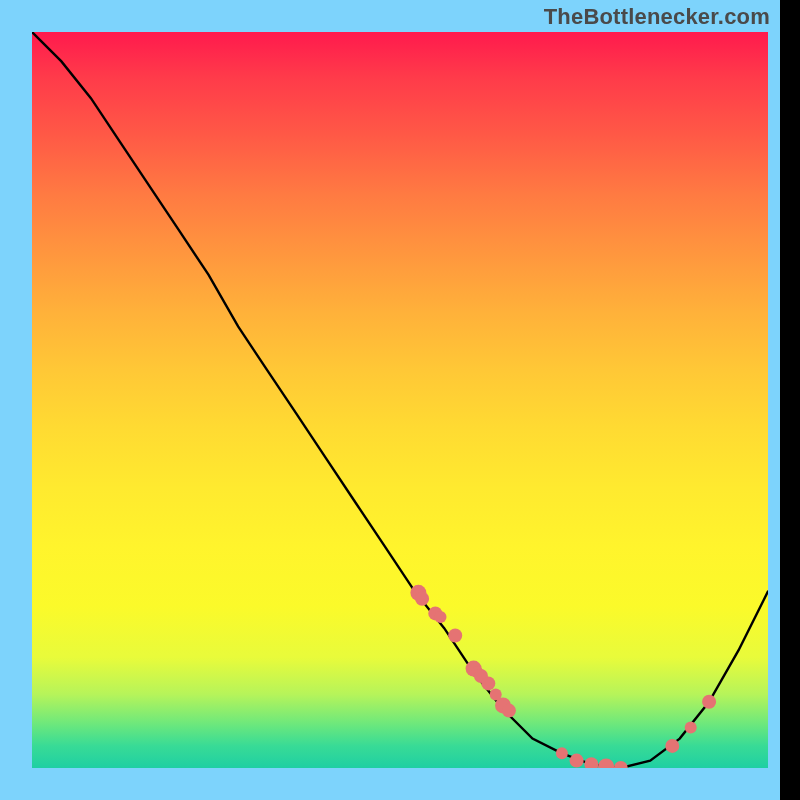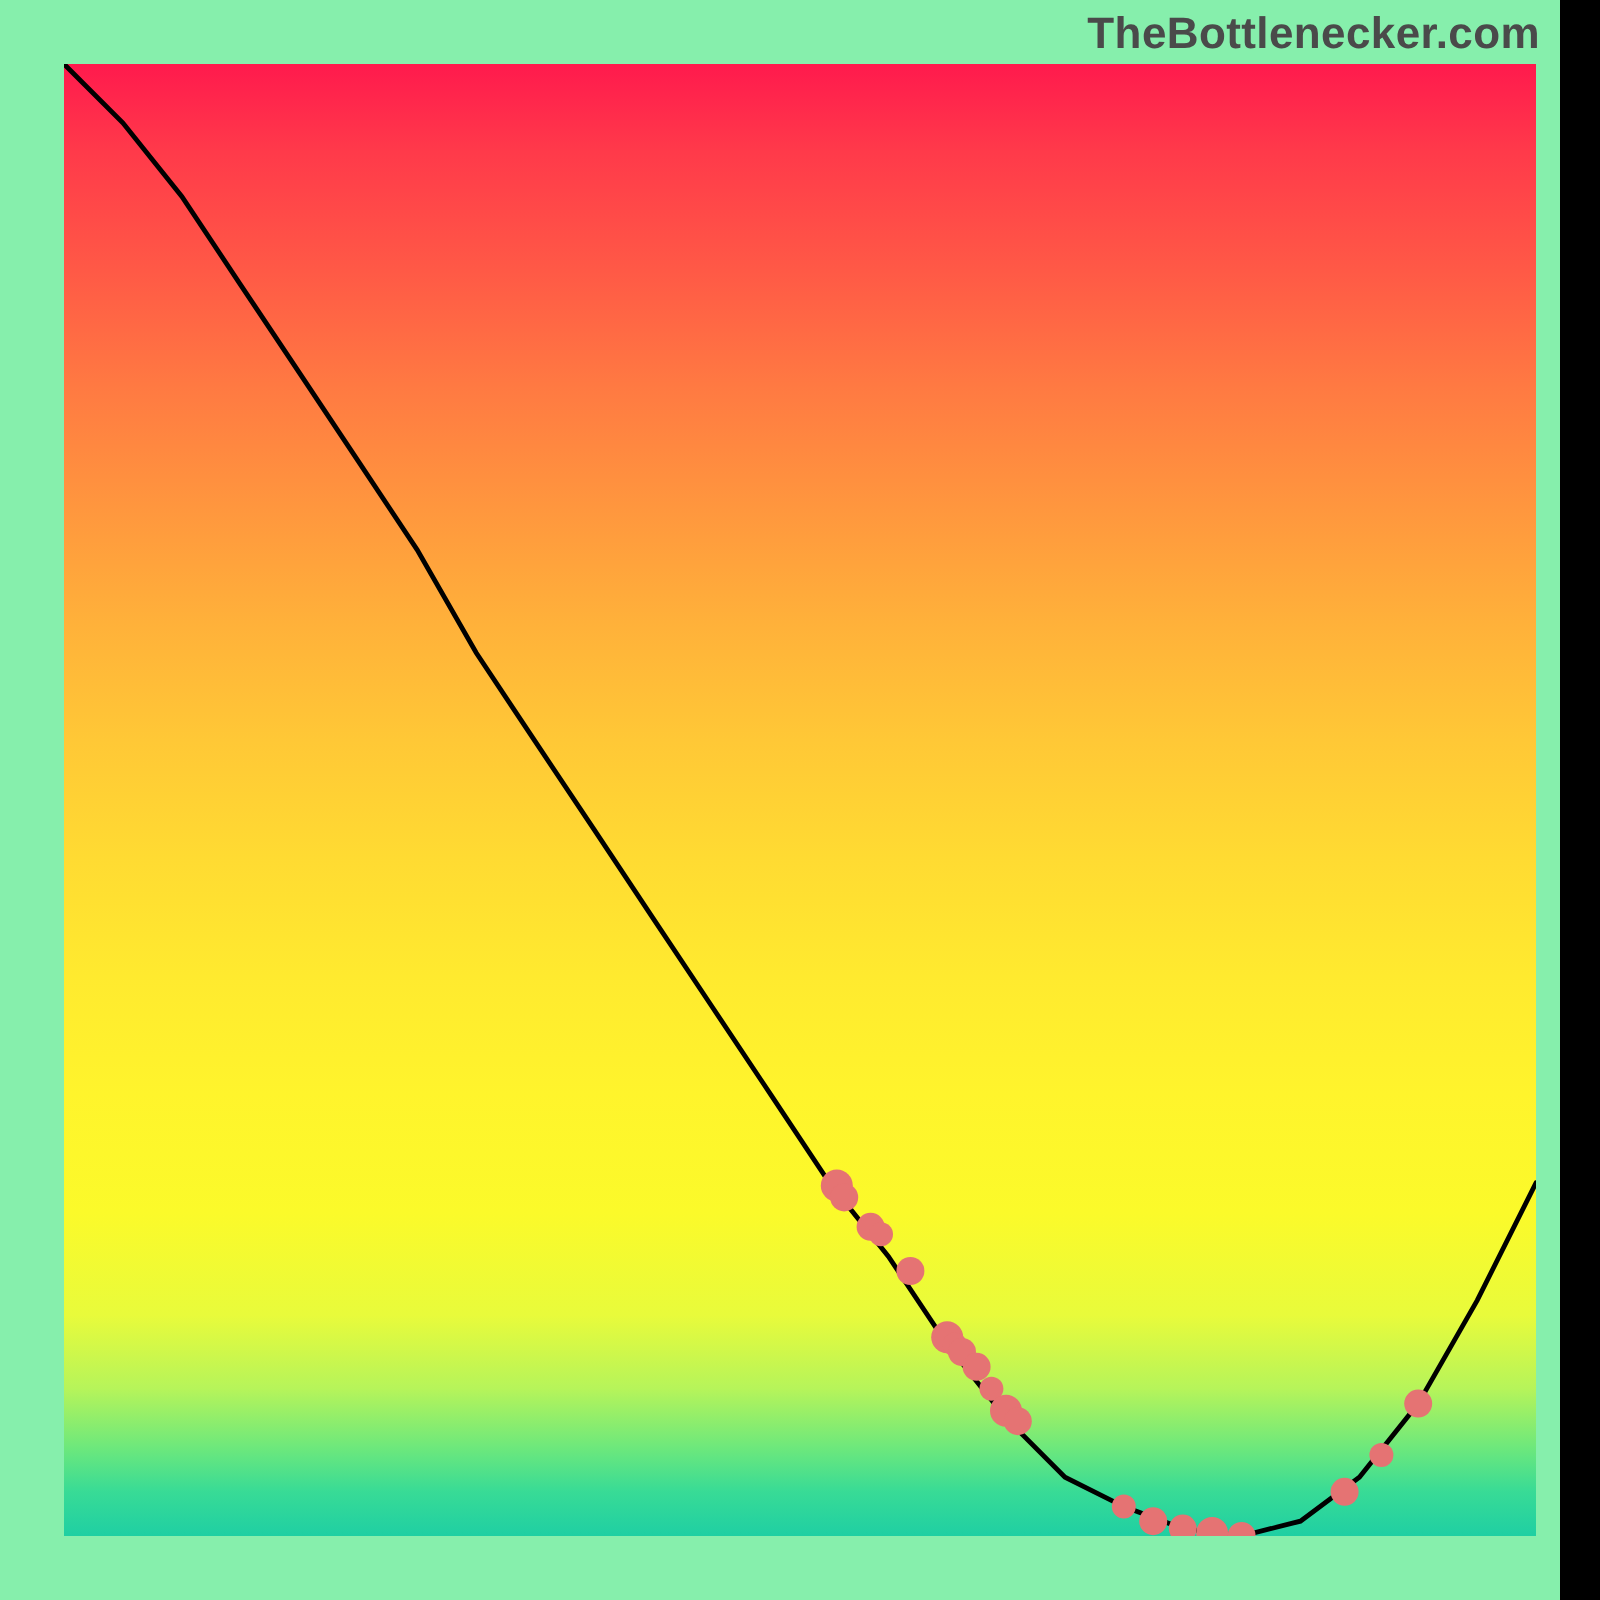--- a/index.html
+++ b/index.html
@@ -7,21 +7,21 @@
     padding: 0;
     width: 800px;
     height: 800px;
     background: #000;
     font-family: Arial, Helvetica, sans-serif;
   }
   .outer {
     position: absolute;
     left: 0; top: 0;
     width: 780px; height: 800px;
-    background: #86efac;
+    background: #7dd3fc;
   }
   .plot {
     position: absolute;
     left: 32px; top: 32px;
     width: 736px; height: 736px;
     overflow: hidden;
   }
   .gradient-bg {
     position: absolute;
     left: 0; top: 0; right: 0; bottom: 0;

